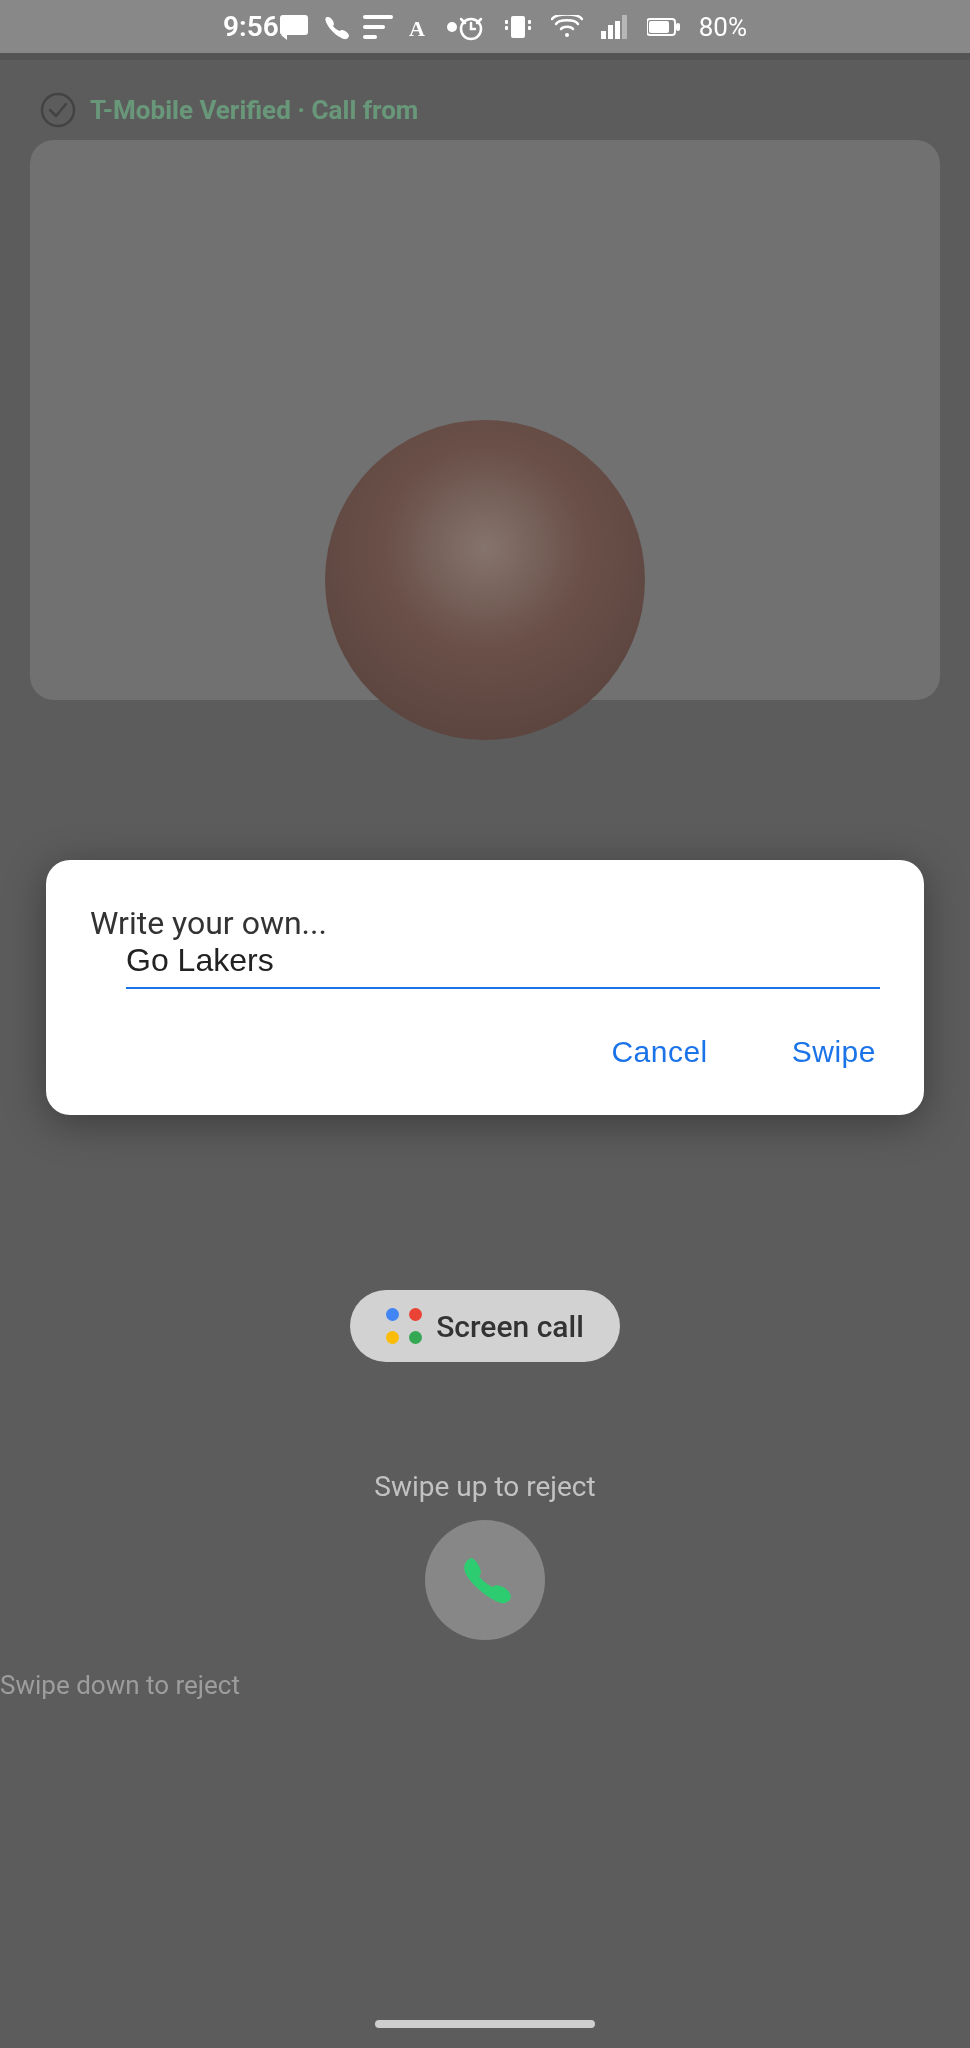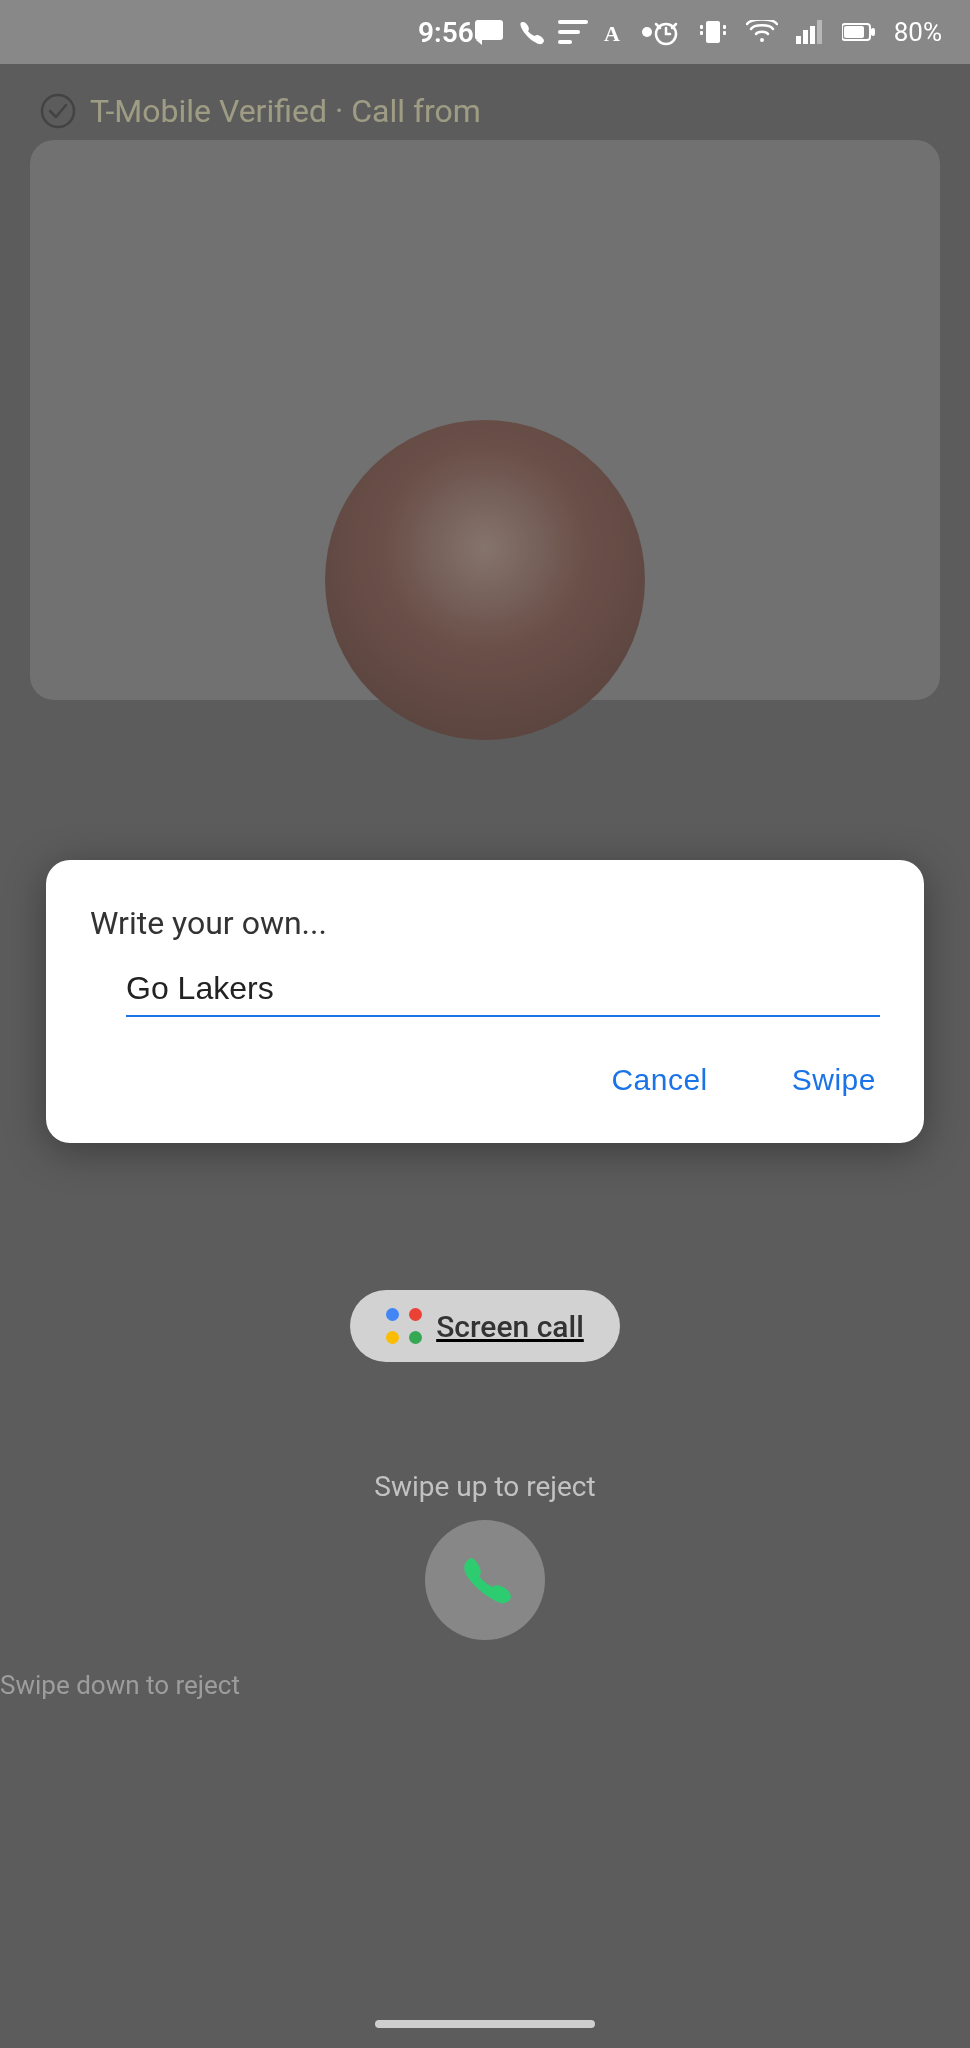--- a/index.html
+++ b/index.html
@@ -12,25 +12,25 @@
       position: relative;
       overflow: hidden;
     }
 
     
     .status-bar {
       position: absolute;
       top: 0;
       left: 0;
       right: 0;
-      height: 64px;
+      height: 53px;
       background: #888;
       display: flex;
       align-items: center;
-      justify-content: flex-end;
+      justify-content: center;
       padding: 0 28px;
       z-index: 10;
     }
 
     .status-time {
       color: white;
       font-size: 28px;
       font-weight: 600;
     }
 
@@ -71,23 +71,23 @@
       top: 72px;
       left: 0;
       right: 0;
       padding: 20px 40px;
       display: flex;
       align-items: center;
       gap: 14px;
     }
 
     .verified-text {
-      color: #fef9c3;
-      font-size: 32px;
-      font-weight: 400;
+      color: #86efac;
+      font-size: 26px;
+      font-weight: 700;
     }
 
     .check-icon {
       width: 36px;
       height: 36px;
     }
 
     
     .caller-card {
       position: absolute;
@@ -142,21 +142,20 @@
       border-radius: 24px;
       padding: 44px 44px 36px 44px;
       z-index: 20;
       box-shadow: 0 8px 40px rgba(0,0,0,0.35);
     }
 
     .dialog-title {
       font-size: 32px;
       color: #333;
       font-weight: 400;
-      margin-bottom: 28px;
     }
 
     .dialog-input-container {
       position: relative;
       margin-bottom: 36px;
       margin-left: 36px;
     }
 
     .dialog-input {
       width: 100%;
@@ -202,21 +201,20 @@
     }
 
     .action-pill {
       display: flex;
       align-items: center;
       gap: 14px;
       background: rgba(230, 230, 230, 0.85);
       border-radius: 50px;
       padding: 18px 36px;
       cursor: pointer;
-      text-decoration: underline;
     }
 
     .action-pill-text {
       font-size: 30px;
       color: #333;
       font-weight: 500;
     }
 
     
     .google-dots {

